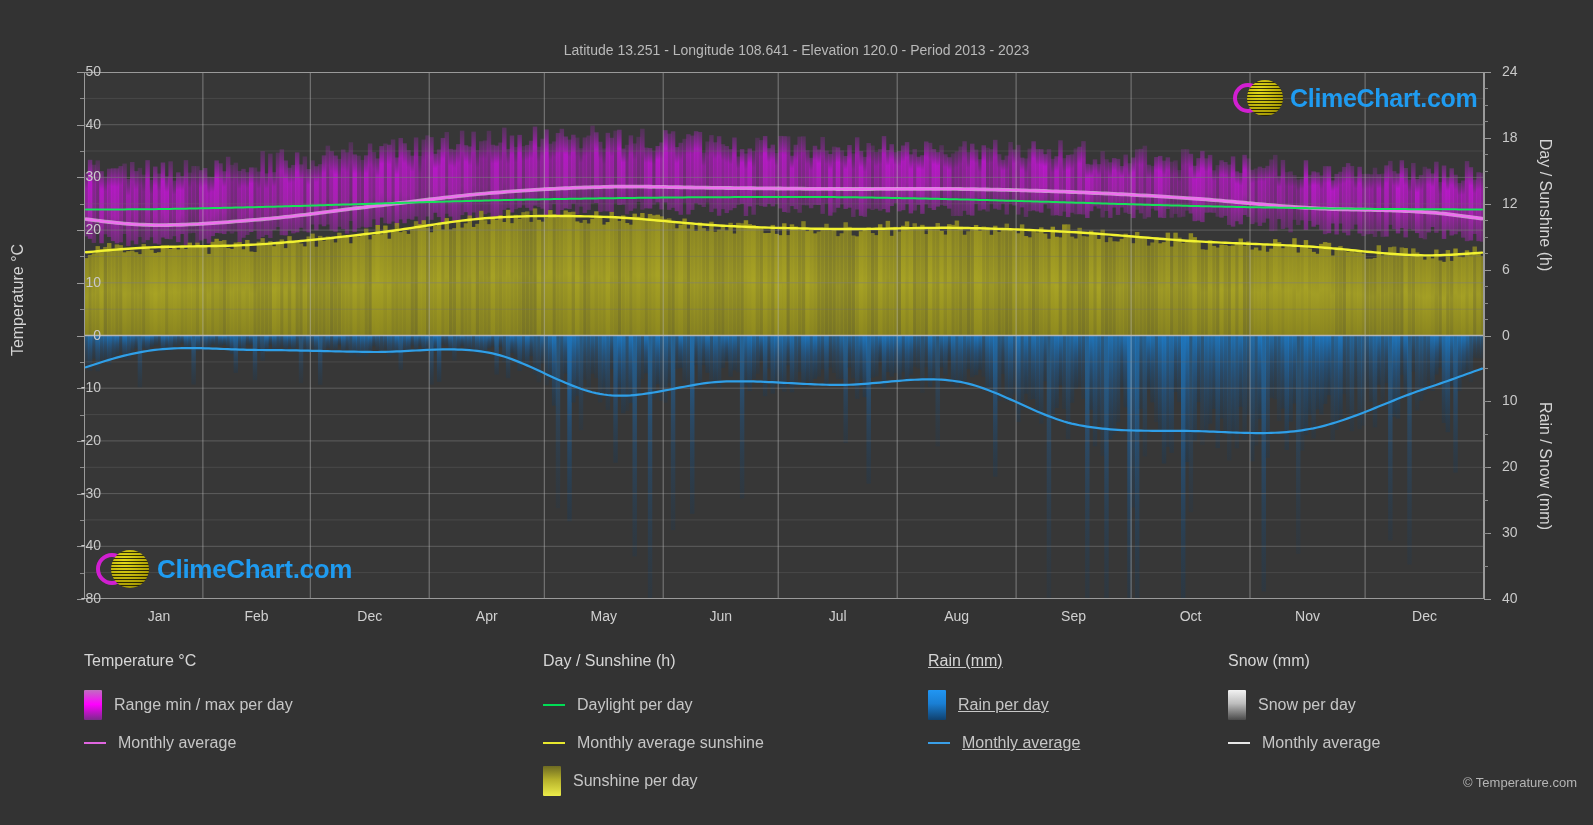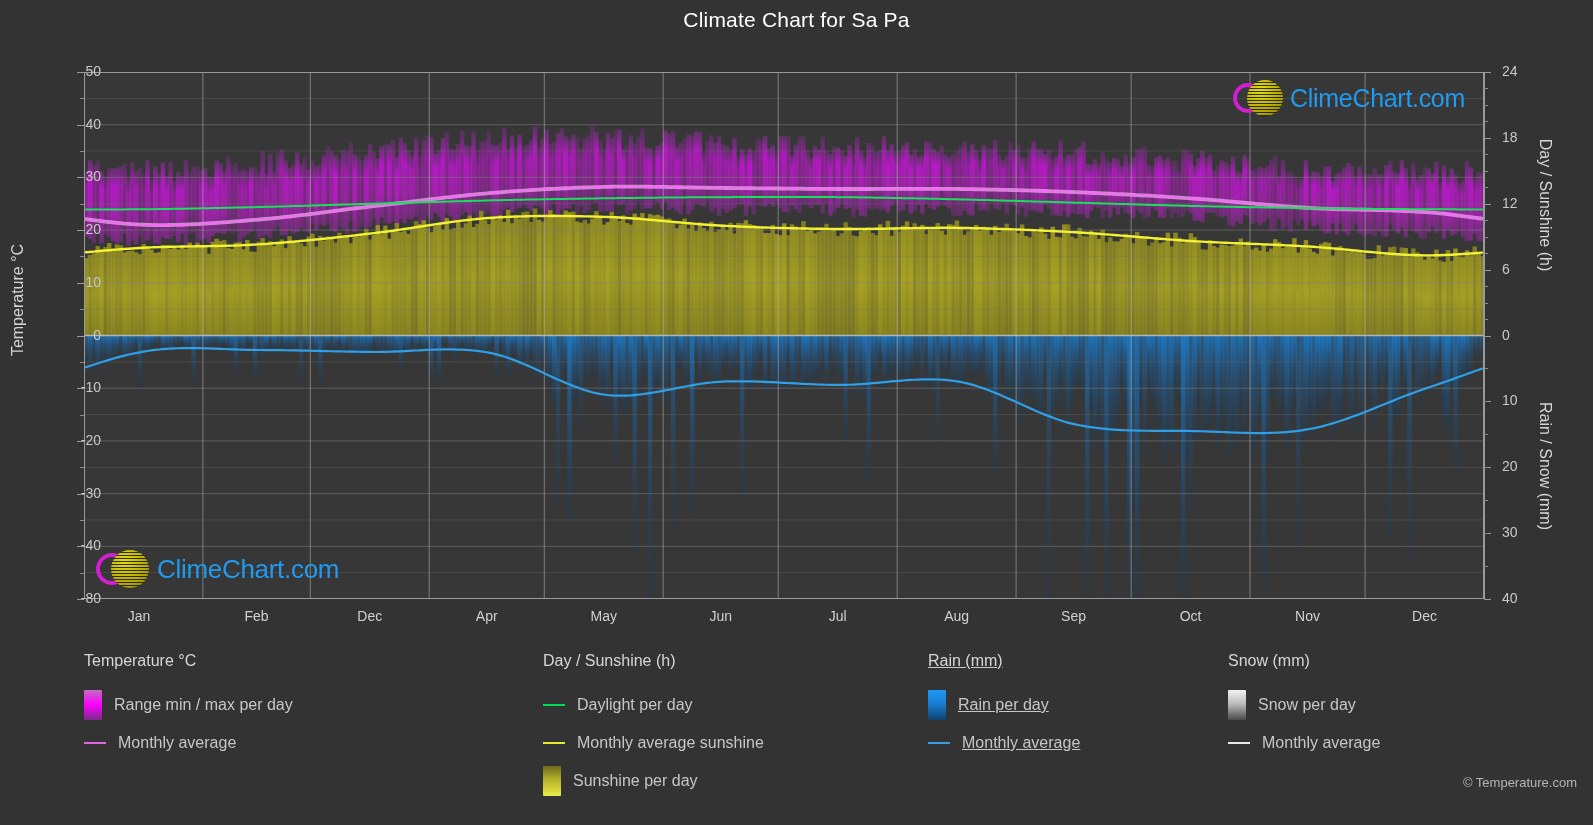--- a/index.html
+++ b/index.html
@@ -59,28 +59,28 @@
   .copyright{position:absolute;right:16px;top:775px;font-size:13px;color:#b5b5b5;}
 
   
   .logo{position:absolute;display:flex;align-items:center;}
   .logo .ring{border-radius:50%;border-style:solid;border-color:#d11fd1;
               box-sizing:border-box;}
   .logo .ball{border-radius:50%;
       background:repeating-linear-gradient(180deg,#efe93d 0px,#efe93d 2px,#3a3a15 2px,#3a3a15 3px),
                  radial-gradient(circle at 35% 30%,#f5f06a,#b8ae16 70%,#6e6a10 100%);
       background-blend-mode:multiply;}
-  .logo .txt{color:#1f9bf0;font-weight:400;letter-spacing:-.3px;}
+  .logo .txt{color:#1f9bf0;font-weight:700;letter-spacing:-.3px;}
 </style>
 </head>
 <body>
 
 <div id="root">
 
-  <div class="title">Climate Chart for Sa Pa</div>
+  <div class="subtitle">Latitude 13.251 - Longitude 108.641 - Elevation 120.0 - Period 2013 - 2023</div>
 
   <div id="plot">
     <svg id="canvas" width="1400" height="527" viewBox="0 0 1400 527" style="position:absolute;left:0;top:0;">
         <defs>
           <linearGradient id="gTemp" x1="0" y1="0" x2="0" y2="1">
             <stop offset="0%" stop-color="#8e2c9e" stop-opacity="0.55"></stop>
             <stop offset="25%" stop-color="#c415d6" stop-opacity="0.95"></stop>
             <stop offset="65%" stop-color="#b81fc4" stop-opacity="0.9"></stop>
             <stop offset="100%" stop-color="#8a2a96" stop-opacity="0.75"></stop>
           </linearGradient>
@@ -1310,21 +1310,21 @@
       <div class="tickminorR" style="top:154.34375px;"></div>
       <div class="tickminorR" style="top:121.40625px;"></div>
       <div class="tickminorR" style="top:88.46875px;"></div>
       <div class="tickminorR" style="top:368.4375px;"></div>
       <div class="tickminorR" style="top:401.375px;"></div>
       <div class="tickminorR" style="top:434.3125px;"></div>
       <div class="tickminorR" style="top:467.25px;"></div>
       <div class="tickminorR" style="top:500.1875px;"></div>
       <div class="tickminorR" style="top:533.125px;"></div>
       <div class="tickminorR" style="top:566.0625px;"></div>
-      <div class="xtick" style="left:139px;">Jan</div>
+      <div class="xtick" style="left:159px;">Jan</div>
       <div class="xtick" style="left:256.6027397260274px;">Feb</div>
       <div class="xtick" style="left:369.75342465753425px;">Dec</div>
       <div class="xtick" style="left:486.73972602739724px;">Apr</div>
       <div class="xtick" style="left:603.7260273972603px;">May</div>
       <div class="xtick" style="left:720.7123287671233px;">Jun</div>
       <div class="xtick" style="left:837.6986301369863px;">Jul</div>
       <div class="xtick" style="left:956.6027397260275px;">Aug</div>
       <div class="xtick" style="left:1073.5890410958905px;">Sep</div>
       <div class="xtick" style="left:1190.5753424657535px;">Oct</div>
       <div class="xtick" style="left:1307.5616438356165px;">Nov</div>

